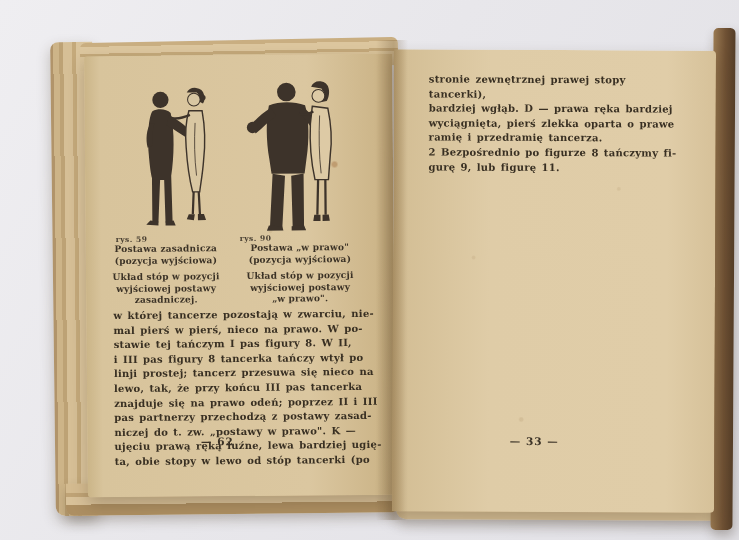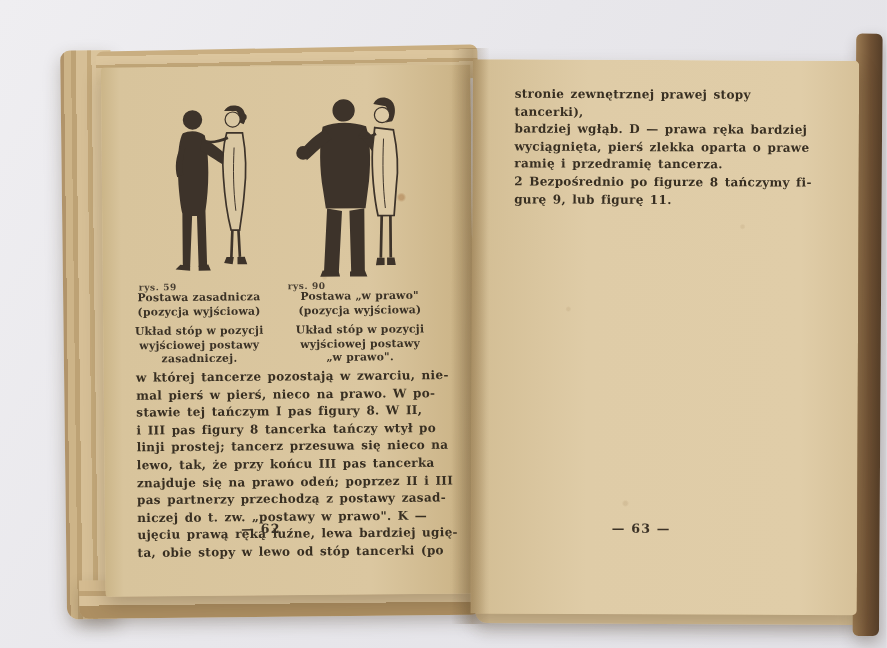--- a/index.html
+++ b/index.html
@@ -172,17 +172,17 @@
     <div class="textblock pagenum pagenum-left">— 62</div>
   </div>
 
   <div class="page page-right">
     <div class="textblock para para-right">stronie zewnętrznej prawej stopy tancerki),
 bardziej wgłąb. D — prawa ręka bardziej
 wyciągnięta, pierś zlekka oparta o prawe
 ramię i przedramię tancerza.
 2 Bezpośrednio po figurze 8 tańczymy fi-
 gurę 9, lub figurę 11.</div>
-    <div class="textblock pagenum pagenum-right">— 63 —</div>
+    <div class="textblock pagenum pagenum-right">— 33 —</div>
   </div>
 
   <div class="gutter"></div>
 </div>
 
 </body></html>

